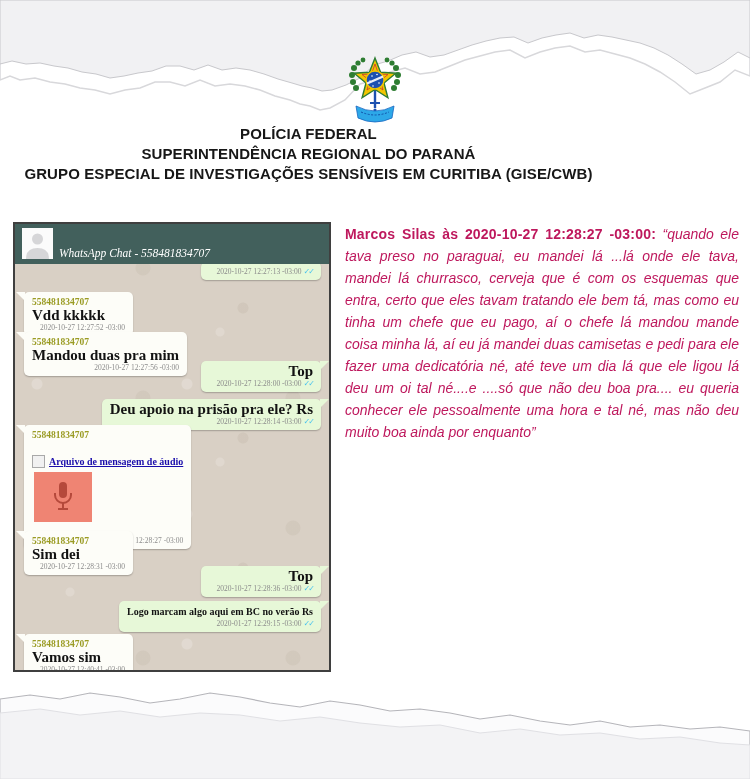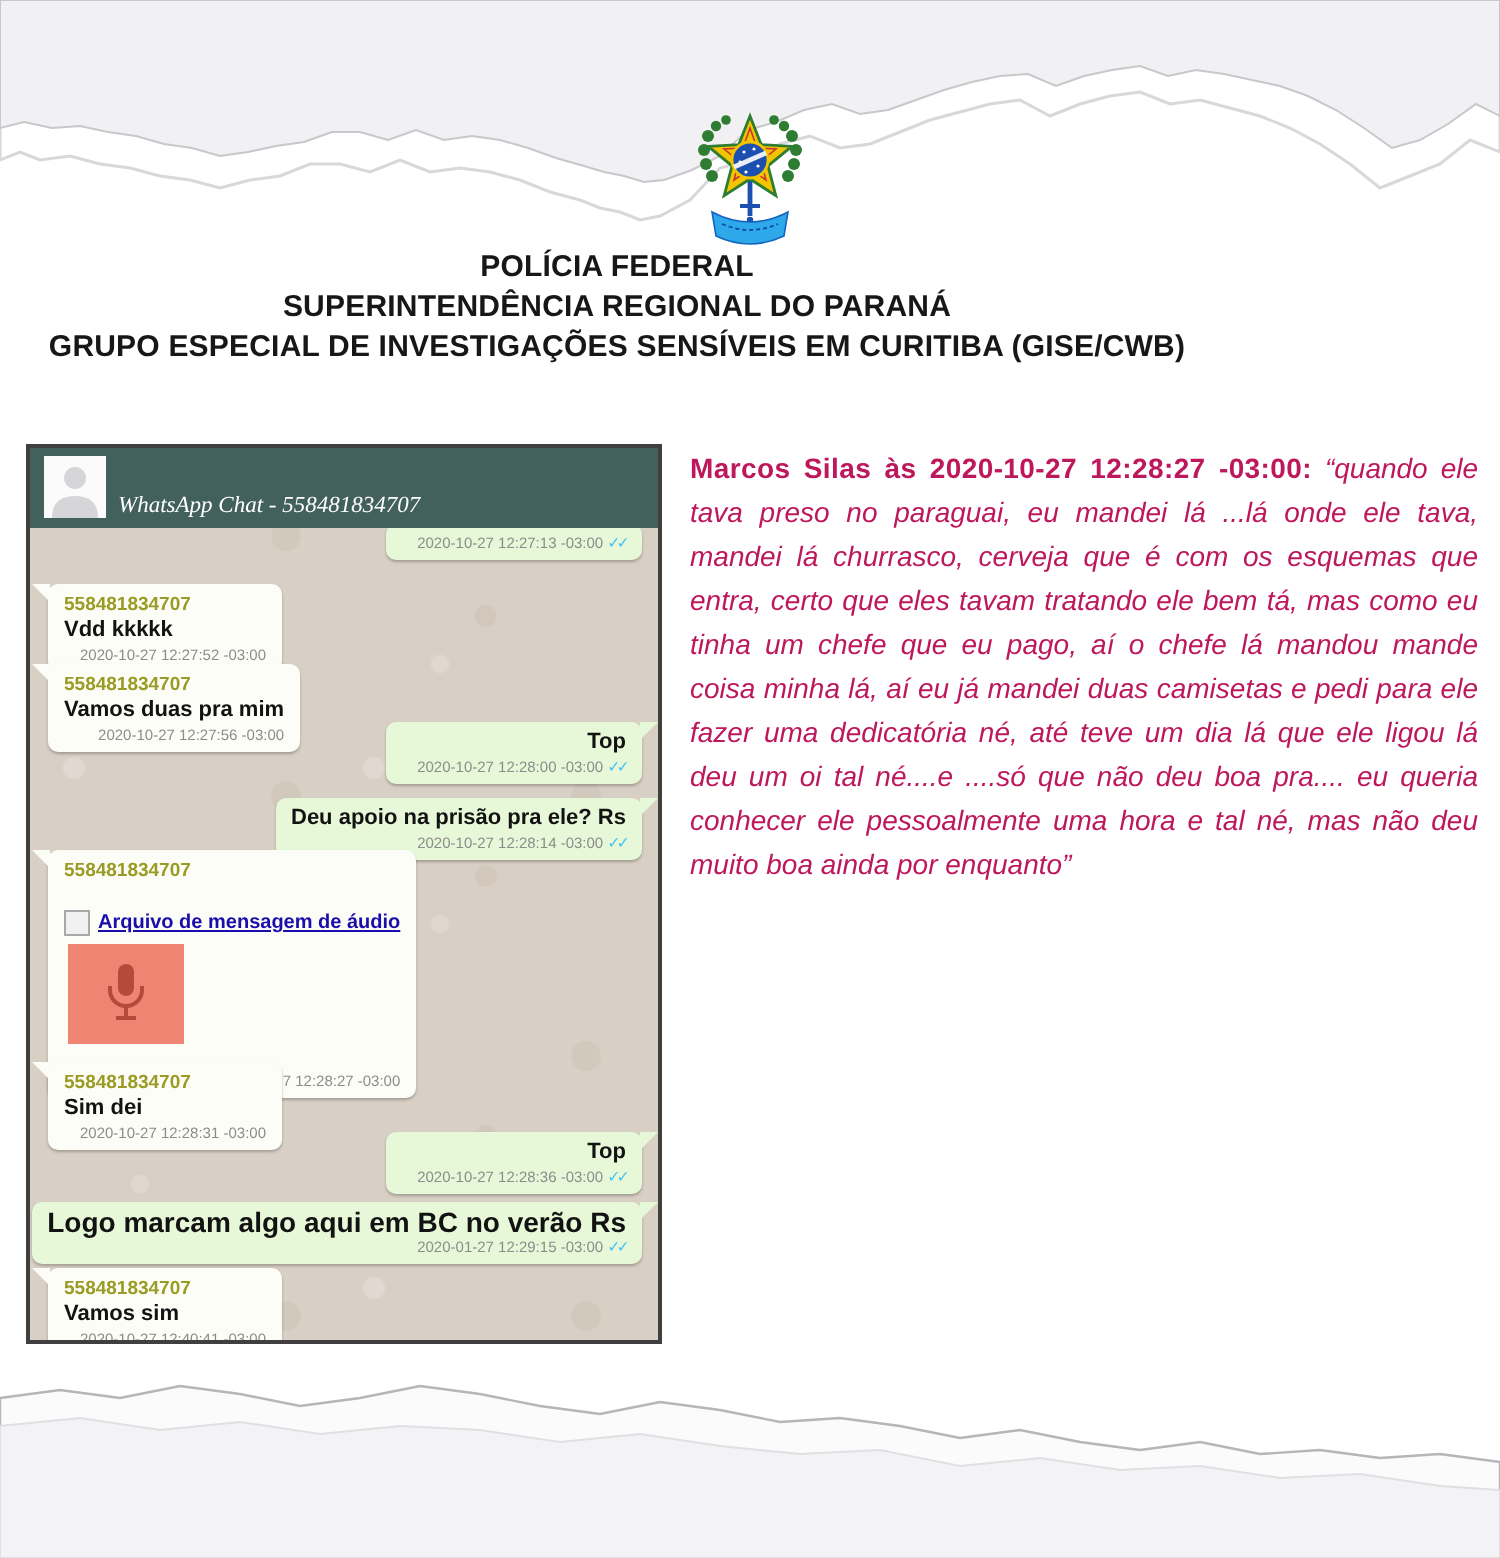--- a/index.html
+++ b/index.html
@@ -36,36 +36,36 @@
   .chat-avatar{
     position:absolute;left:7px;top:4px;width:31px;height:31px;background:#fbfbfb;overflow:hidden;
   }
   .chat-title{
     position:absolute;left:44px;bottom:5px;color:#ffffff;
     font-family:"Liberation Serif",serif;font-size:11.5px;white-space:nowrap;font-style:italic;
   }
 
   .bubble{
     position:absolute;padding:4px 8px 3px;border-radius:5px;z-index:2;
-    font-family:Liberation Sans, sans-serif;box-shadow:0 1px 1.5px rgba(0,0,0,0.25);
+    font-family:Liberation Serif, serif;box-shadow:0 1px 1.5px rgba(0,0,0,0.25);
     white-space:nowrap;
   }
   .in{background:#fdfdf8;}
   .out{background:#e7f8d8;text-align:right;}
   .in::before{
     content:"";position:absolute;left:-8px;top:0;width:0;height:0;
     border-top:9px solid #fdfdf8;border-left:9px solid transparent;
   }
   .out::after{
     content:"";position:absolute;right:-8px;top:0;width:0;height:0;
     border-top:9px solid #e7f8d8;border-right:9px solid transparent;
   }
   .partial::after{display:none;}
   .sender{color:#9a9b23;font-size:9.5px;font-weight:bold;line-height:13px;}
-  .msg{color:#121212;font-size:11px;font-weight:bold;line-height:13px;}
+  .msg{color:#121212;font-size:15px;font-weight:bold;line-height:13px;}
   .meta{font-size:7.5px;color:#8b8b8b;text-align:right;margin-top:1px;padding-left:8px;line-height:10px;}
   .ticks{color:#49c3ee;font-size:8px;letter-spacing:-2px;margin-left:2px;}
   .audio-row{display:flex;align-items:center;gap:4px;margin-top:13px;}
   .audio-checkbox{
     width:11px;height:11px;border:1px solid #a9a9a9;background:#f1f1f1;flex:0 0 auto;
   }
   .audio-link{
     color:#1a0dab;text-decoration:underline;font-size:10px;font-weight:bold;white-space:nowrap;
   }
   .audio-thumb{
@@ -149,21 +149,21 @@
   </div>
 
   <div class="bubble in" style="top:68px;left:9px;">
     <div class="sender">558481834707</div>
     <div class="msg">Vdd kkkkk</div>
     <div class="meta"><span>2020-10-27 12:27:52 -03:00</span></div>
   </div>
 
   <div class="bubble in" style="top:108px;left:9px;">
     <div class="sender">558481834707</div>
-    <div class="msg">Vamos duas pra mim</div>
+    <div class="msg">Mandou duas pra mim</div>
     <div class="meta"><span>2020-10-27 12:27:56 -03:00</span></div>
   </div>
 
   <div class="bubble out" style="top:137px;right:8px;">
     <div class="msg">Top</div>
     <div class="meta"><span>2020-10-27 12:28:00 -03:00</span><span class="ticks">✓✓</span></div>
   </div>
 
   <div class="bubble out" style="top:175px;right:8px;">
     <div class="msg">Deu apoio na prisão pra ele? Rs</div>
@@ -192,21 +192,21 @@
     <div class="msg">Sim dei</div>
     <div class="meta"><span>2020-10-27 12:28:31 -03:00</span></div>
   </div>
 
   <div class="bubble out" style="top:342px;right:8px;">
     <div class="msg">Top</div>
     <div class="meta"><span>2020-10-27 12:28:36 -03:00</span><span class="ticks">✓✓</span></div>
   </div>
 
   <div class="bubble out" style="top:377px;right:8px;">
-    <div class="msg" style="font-size:14px;text-align:right;">Logo marcam algo aqui em BC no verão Rs</div>
+    <div class="msg" style="font-size:10px;text-align:right;">Logo marcam algo aqui em BC no verão Rs</div>
     <div class="meta"><span>2020-01-27 12:29:15 -03:00</span><span class="ticks">✓✓</span></div>
   </div>
 
   <div class="bubble in" style="top:410px;left:9px;">
     <div class="sender">558481834707</div>
     <div class="msg">Vamos sim</div>
     <div class="meta"><span>2020-10-27 12:40:41 -03:00</span></div>
   </div>
 </div>
 

